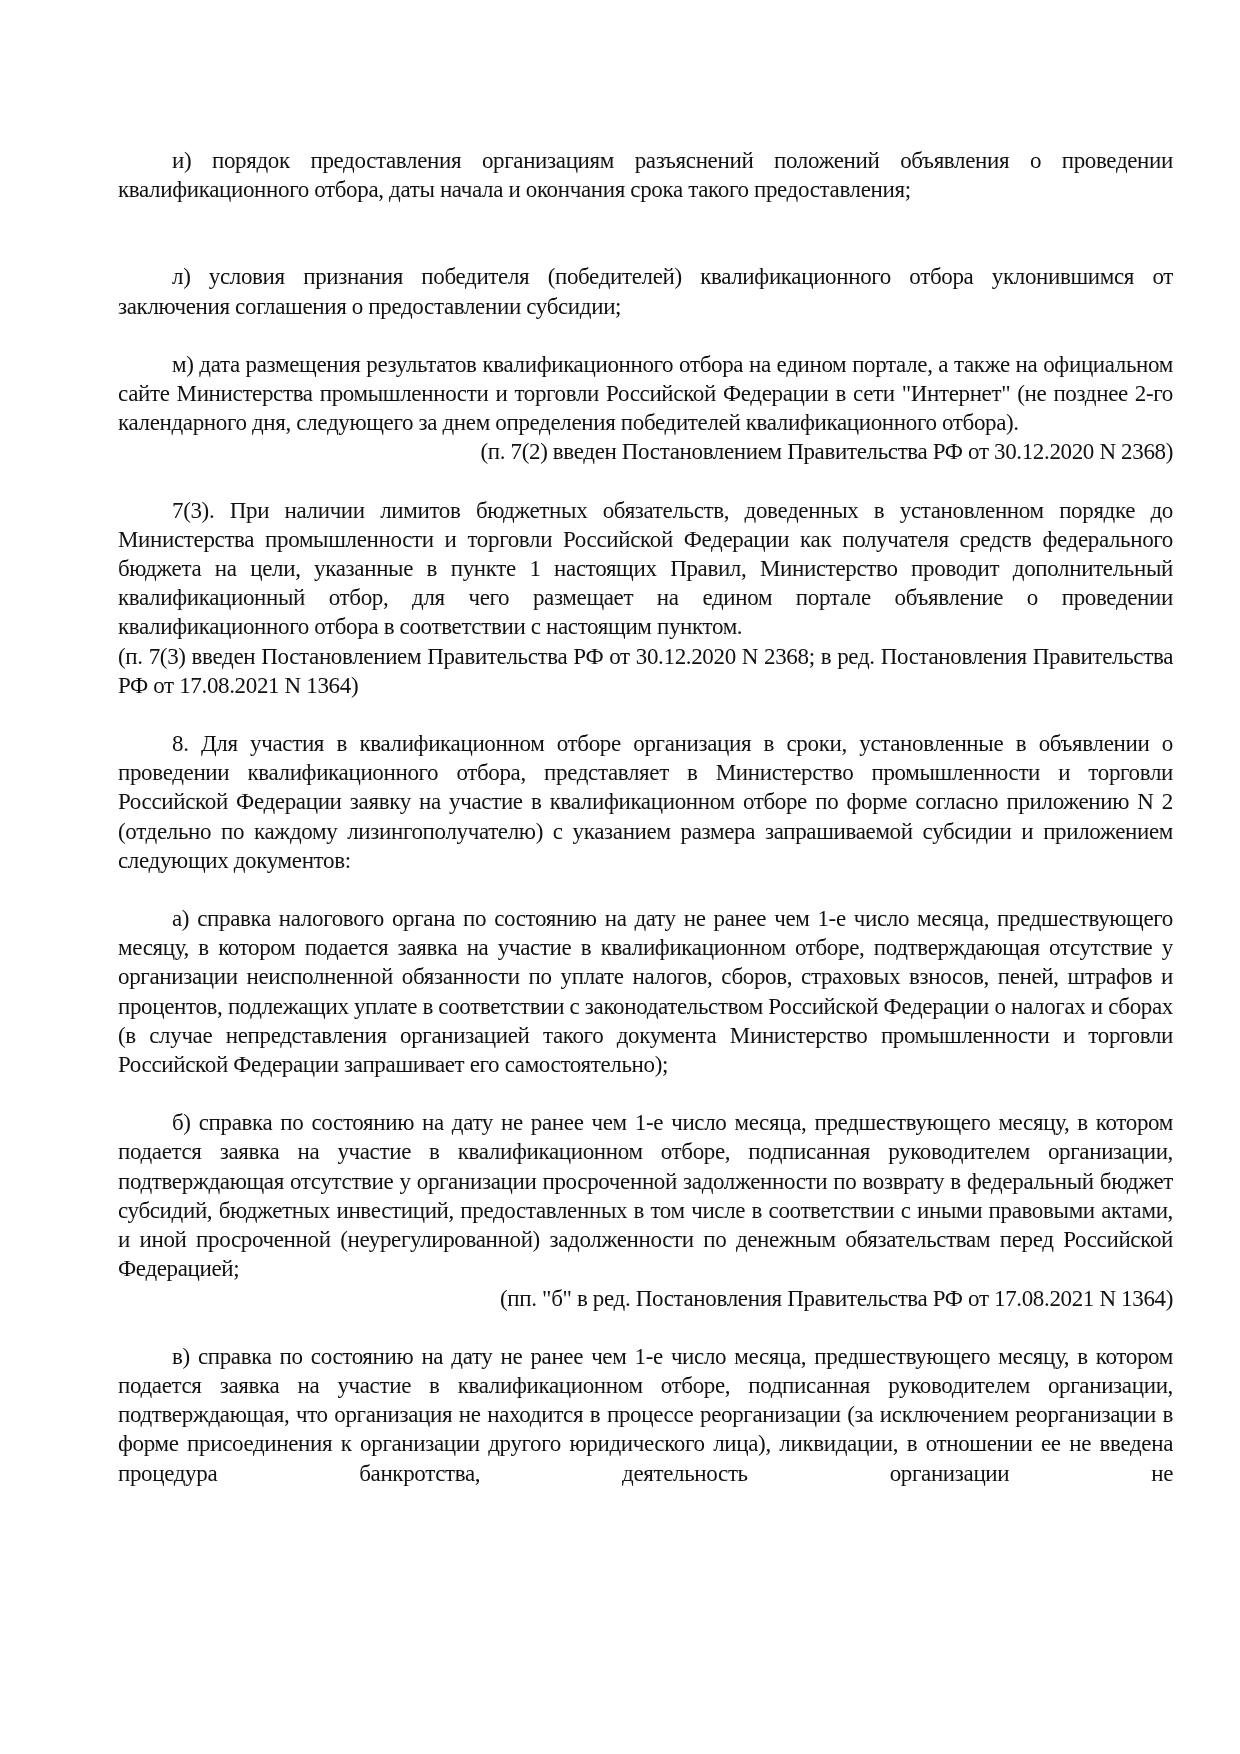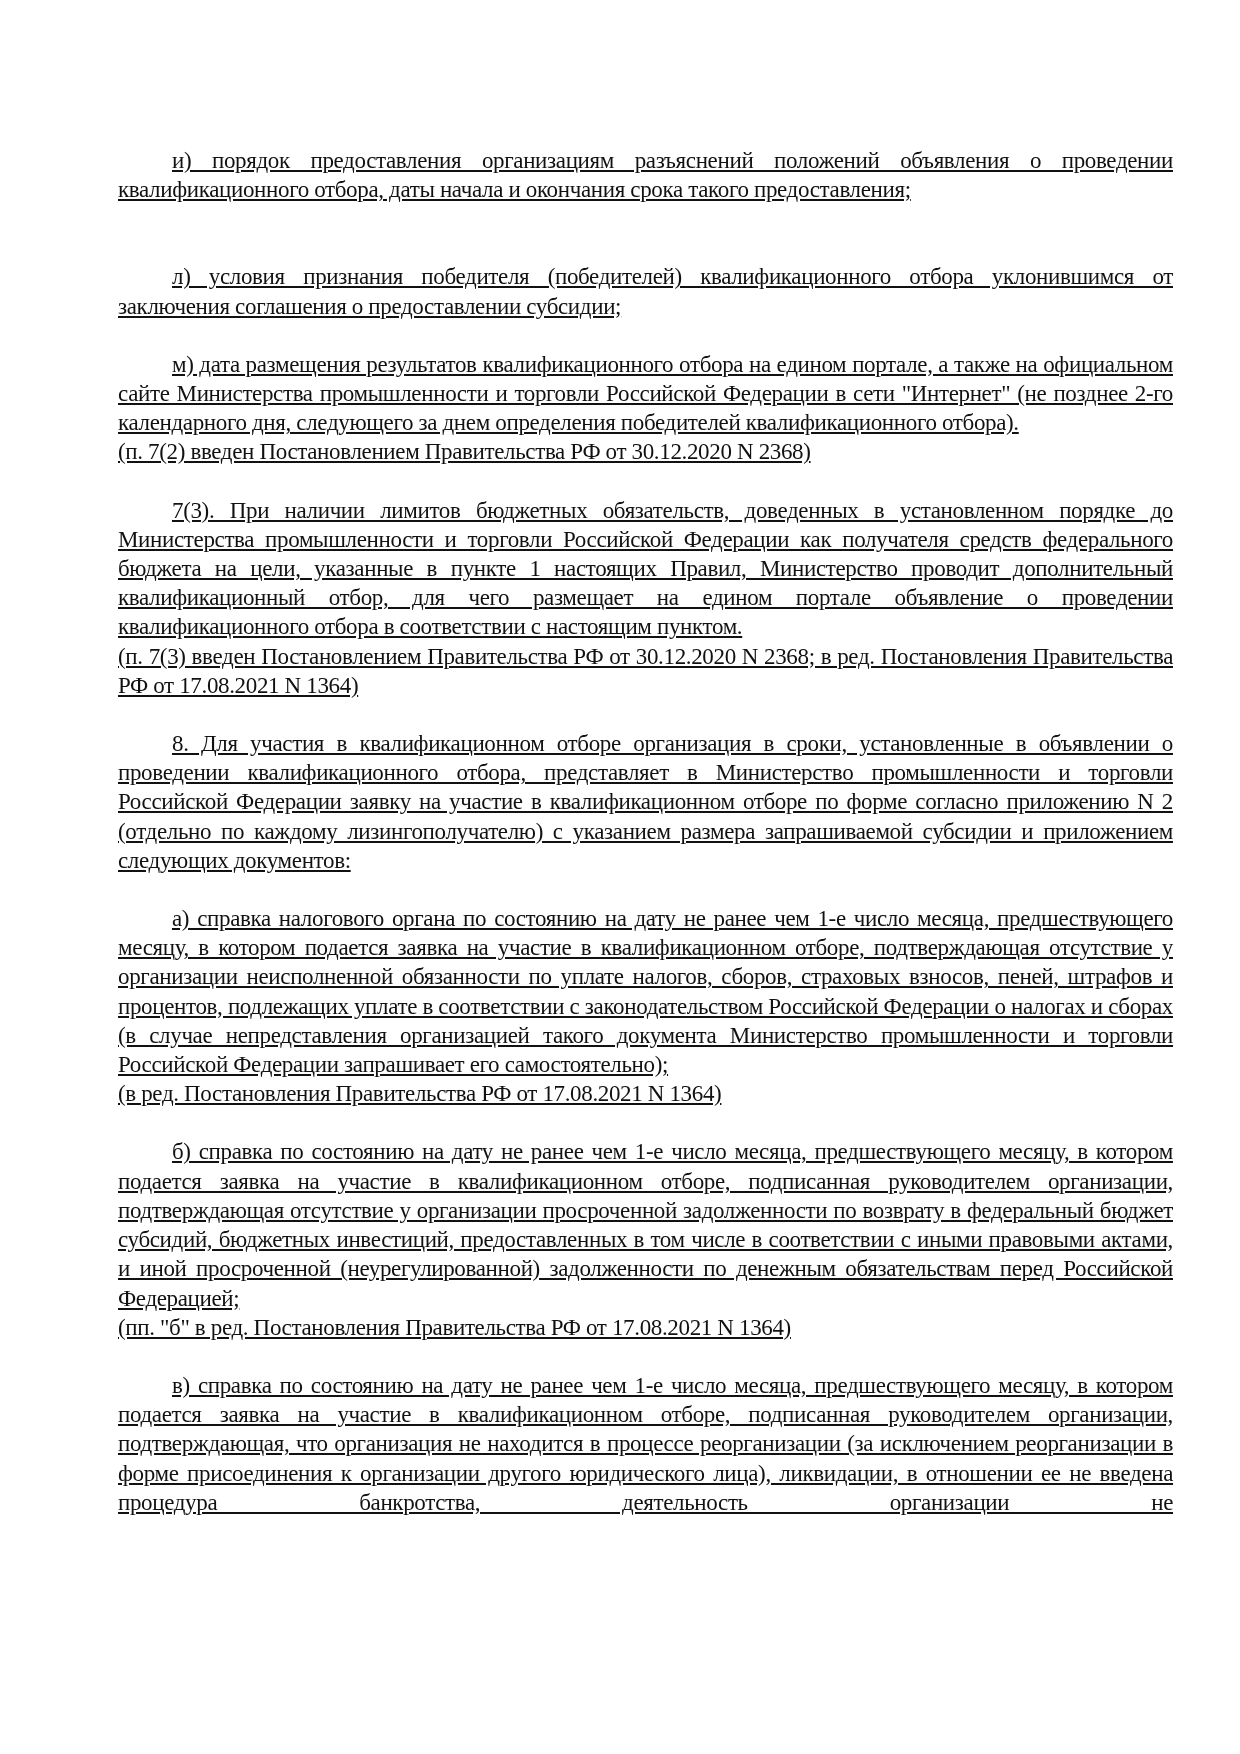--- a/index.html
+++ b/index.html
@@ -16,30 +16,29 @@
     .page {
       position: absolute;
       left: 118px;
       top: 146px;
       width: 1055px;
       font-family: "Liberation Serif", serif;
       font-size: 23px;
       line-height: 29.2px;
       color: #111111;
       letter-spacing: -0.35px;
-      text-decoration: underline;
     }
     .para {
       margin: 0;
       text-align: justify;
       text-indent: 54px;
     }
     .note {
       margin: 0;
-      text-align: left;
+      text-align: right;
       text-indent: 0;
     }
     .note.justify {
       text-align: justify;
     }
     .gap {
       height: 29px;
     }
     .trail {
       text-align-last: justify;
@@ -63,21 +62,20 @@
   <div class="gap"></div>
 
   <p class="para">7(3). При наличии лимитов бюджетных обязательств, доведенных в установленном порядке до Министерства промышленности и торговли Российской Федерации как получателя средств федерального бюджета на цели, указанные в пункте 1 настоящих Правил, Министерство проводит дополнительный квалификационный отбор, для чего размещает на едином портале объявление о проведении квалификационного отбора в соответствии с настоящим пунктом.</p>
   <p class="note justify">(п. 7(3) введен Постановлением Правительства РФ от 30.12.2020 N 2368; в ред. Постановления Правительства РФ от 17.08.2021 N 1364)</p>
   <div class="gap"></div>
 
   <p class="para">8. Для участия в квалификационном отборе организация в сроки, установленные в объявлении о проведении квалификационного отбора, представляет в Министерство промышленности и торговли Российской Федерации заявку на участие в квалификационном отборе по форме согласно приложению N 2 (отдельно по каждому лизингополучателю) с указанием размера запрашиваемой субсидии и приложением следующих документов:</p>
   <div class="gap"></div>
 
   <p class="para">а) справка налогового органа по состоянию на дату не ранее чем 1-е число месяца, предшествующего месяцу, в котором подается заявка на участие в квалификационном отборе, подтверждающая отсутствие у организации неисполненной обязанности по уплате налогов, сборов, страховых взносов, пеней, штрафов и процентов, подлежащих уплате в соответствии с законодательством Российской Федерации о налогах и сборах (в случае непредставления организацией такого документа Министерство промышленности и торговли Российской Федерации запрашивает его самостоятельно);</p>
-  <p class="note">(в ред. Постановления Правительства РФ от 17.08.2021 N 1364)</p>
   <div class="gap"></div>
 
   <p class="para">б) справка по состоянию на дату не ранее чем 1-е число месяца, предшествующего месяцу, в котором подается заявка на участие в квалификационном отборе, подписанная руководителем организации, подтверждающая отсутствие у организации просроченной задолженности по возврату в федеральный бюджет субсидий, бюджетных инвестиций, предоставленных в том числе в соответствии с иными правовыми актами, и иной просроченной (неурегулированной) задолженности по денежным обязательствам перед Российской Федерацией;</p>
   <p class="note">(пп. "б" в ред. Постановления Правительства РФ от 17.08.2021 N 1364)</p>
   <div class="gap"></div>
 
   <p class="para trail">в) справка по состоянию на дату не ранее чем 1-е число месяца, предшествующего месяцу, в котором подается заявка на участие в квалификационном отборе, подписанная руководителем организации, подтверждающая, что организация не находится в процессе реорганизации (за исключением реорганизации в форме присоединения к организации другого юридического лица), ликвидации, в отношении ее не введена процедура банкротства, деятельность организации не</p>
 
 </div>
 

